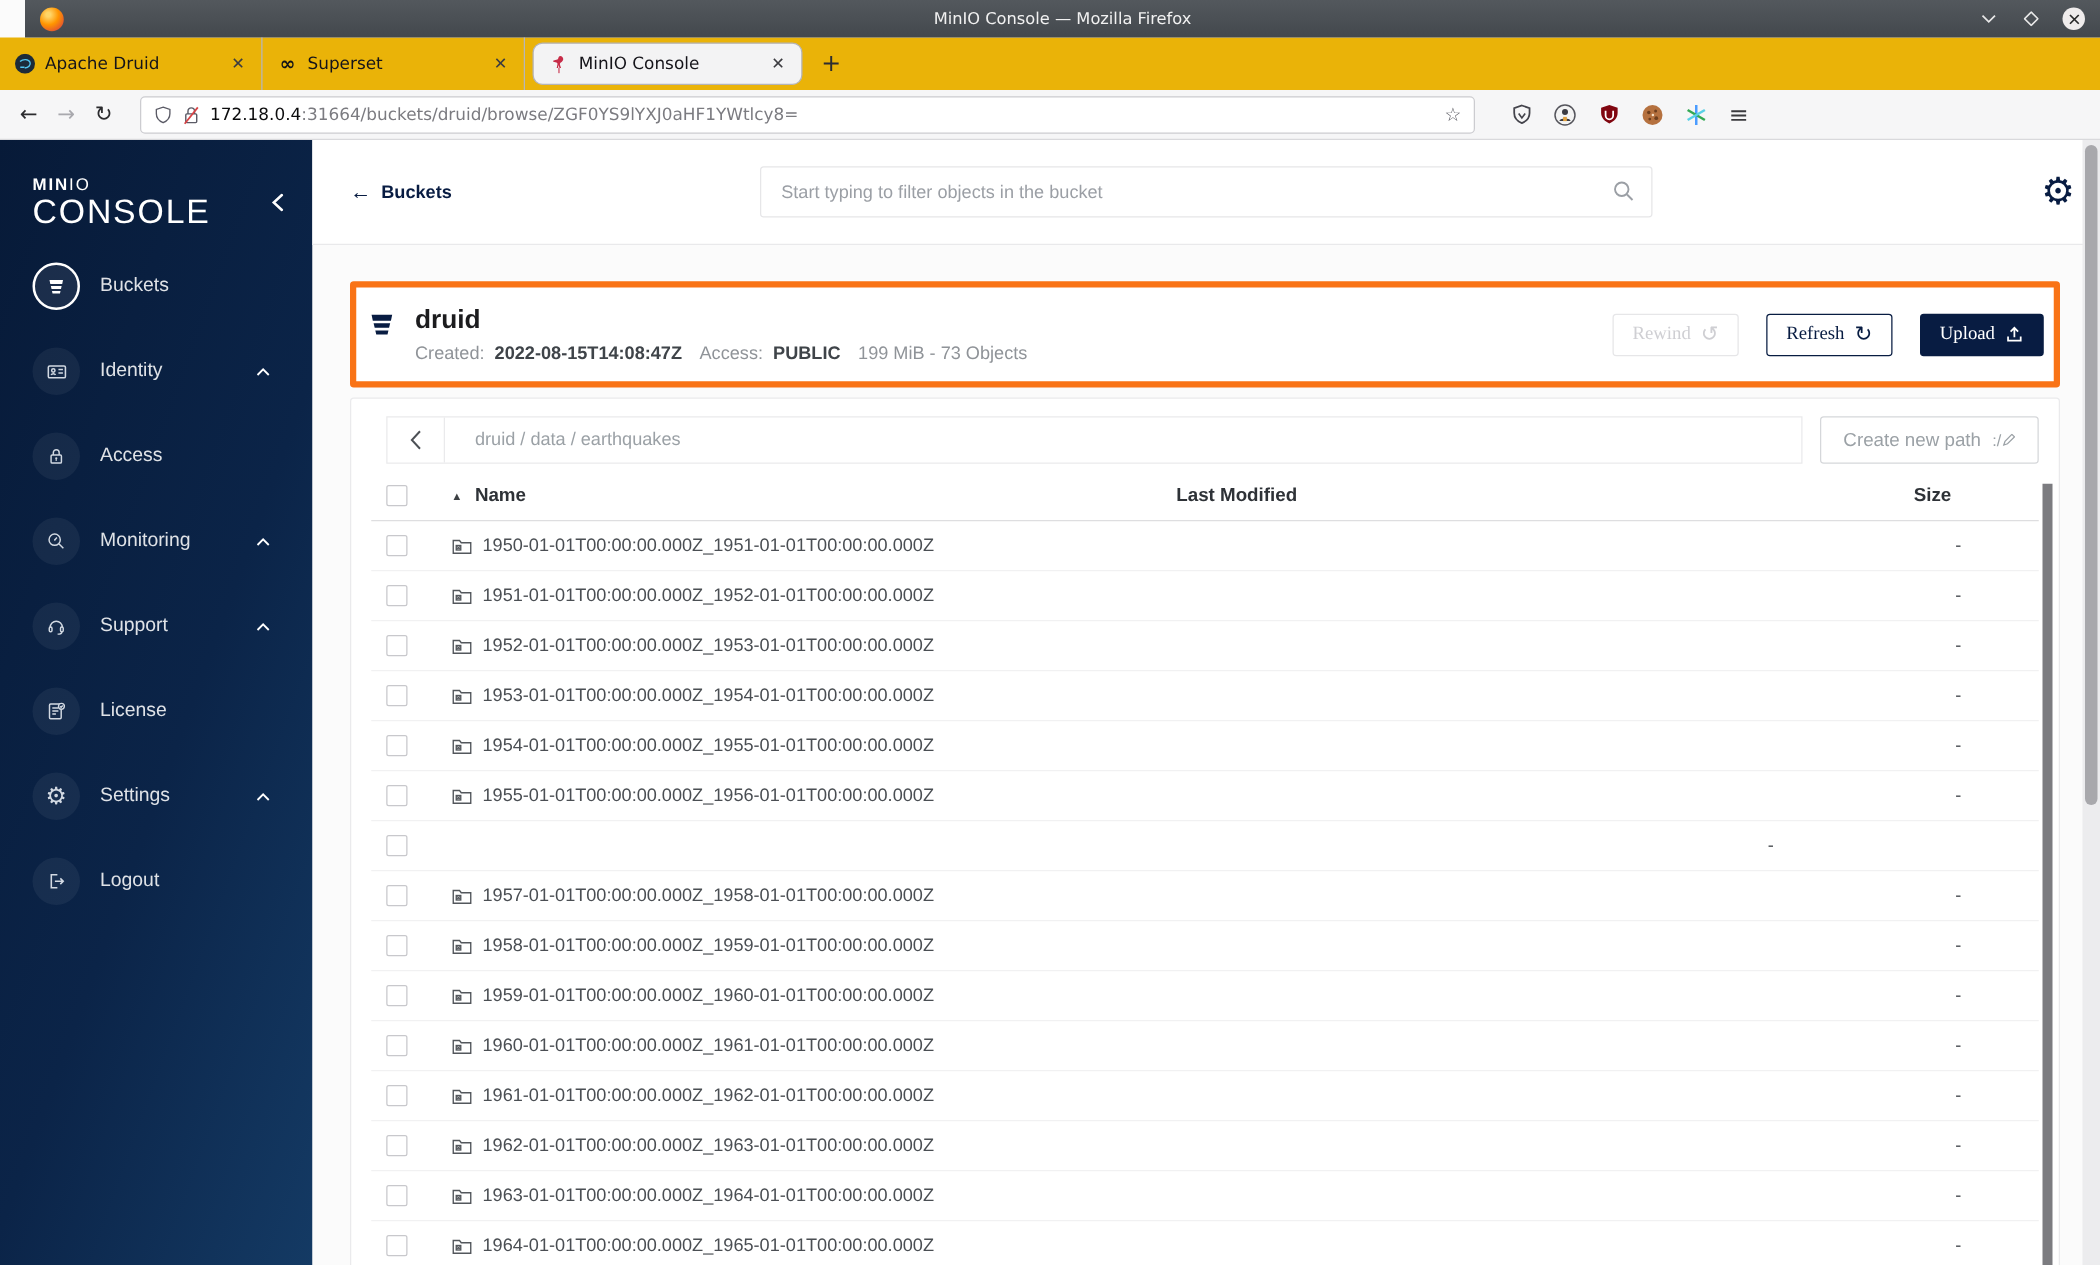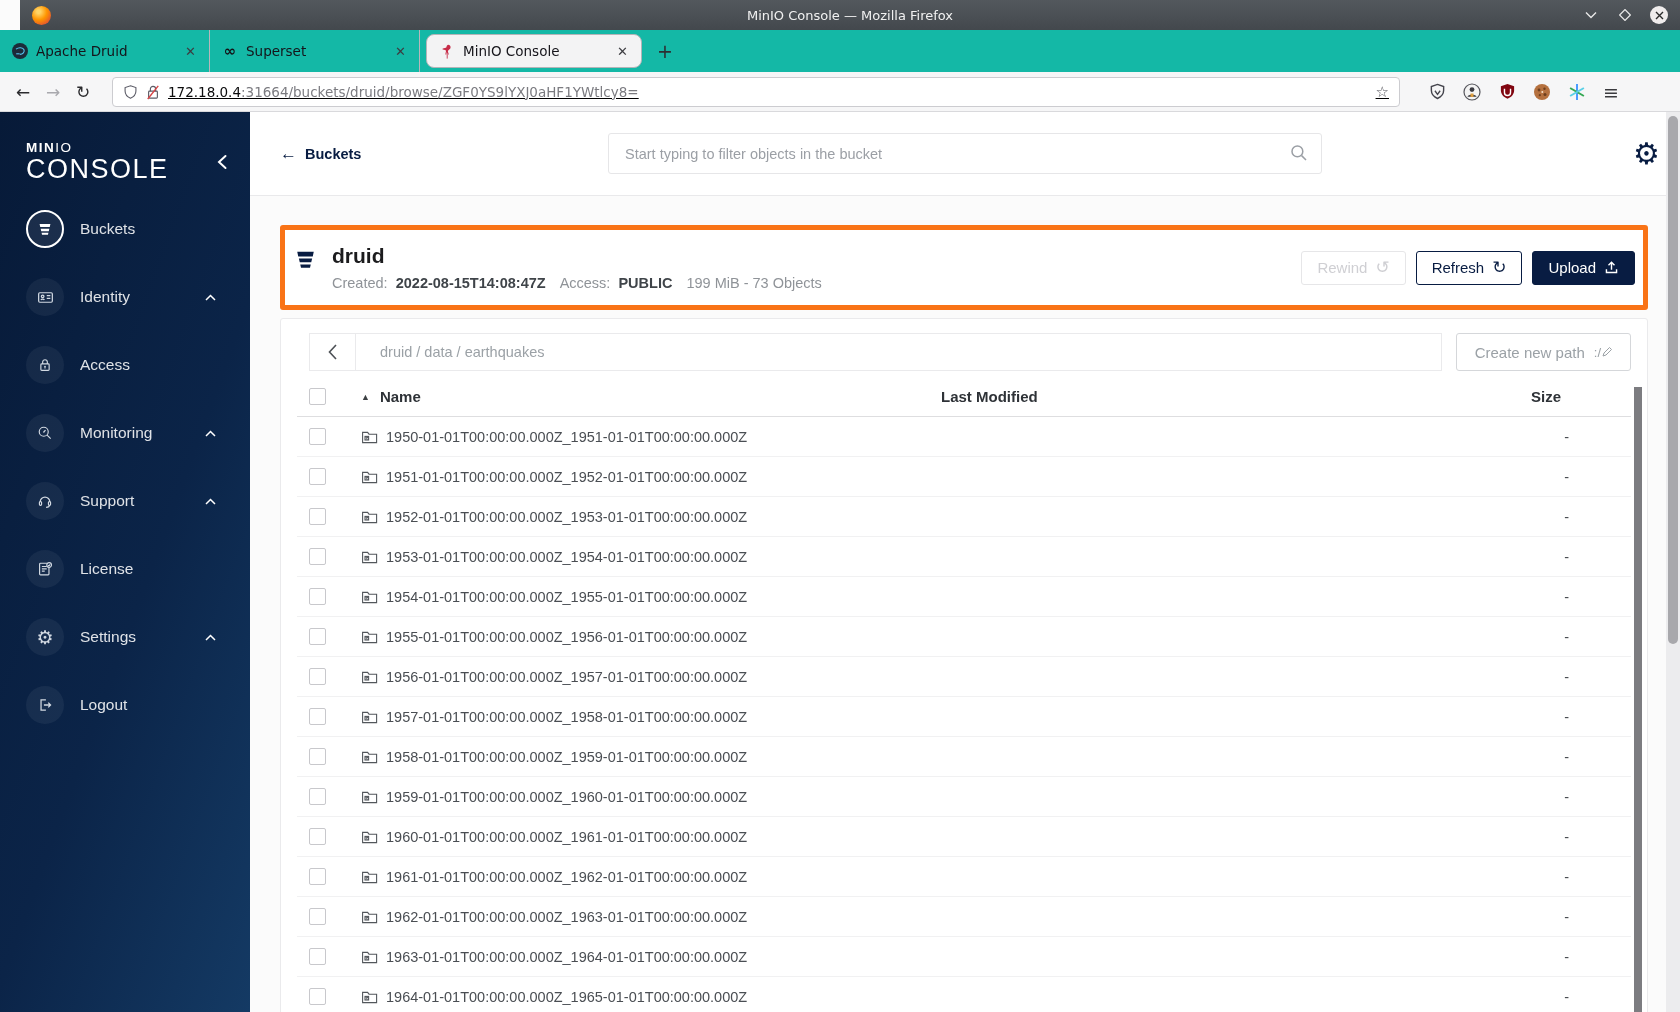--- a/index.html
+++ b/index.html
@@ -10,37 +10,37 @@
   .titlebar { height:30px; background:linear-gradient(#53585d,#43484d); display:flex; align-items:center;
               color:#f1f1f1; font-family:"DejaVu Sans", sans-serif; font-size:13px; position:relative;margin-left:20px; }
   .fx-logo { width:19px; height:19px; margin-left:12px; border-radius:50%;
              background: radial-gradient(circle at 35% 30%, #ffd567 10%, #ff9500 45%, #e4572e 78%, #b5321a); }
   .titlebar .title { position:absolute; left:0; right:0; text-align:center; }
   .win-controls { margin-left:auto; display:flex; align-items:center; gap:16px; padding-right:12px; z-index:2; }
   .wc { width:18px; height:18px; display:flex; align-items:center; justify-content:center; cursor:default; }
   .wc svg { display:block; }
   .wc-close { background:#efecec; border-radius:50%; }
 
-  .tabstrip { height:42px; background:#14b8a6; display:flex; align-items:stretch;
+  .tabstrip { height:42px; background:#eab308; display:flex; align-items:stretch;
               font-family:"DejaVu Sans", sans-serif; font-size:13.5px; color:#15141a; }
   .tab { width:210px; display:flex; align-items:center; gap:8px; padding:0 10px 0 12px; position:relative; }
   .tab .tab-label { flex:1; overflow:hidden; white-space:nowrap; }
   .tab .tab-close { color:#3c3c41; font-size:13px; padding:0 3px; }
   .tab.inactive { border-right:1px solid #b6b6ba; }
   .tab.active { background:#f3f3f4; border:1px solid #b4b4b8; border-radius:8px; margin:4px 6px; width:216px; }
   .newtab { display:flex; align-items:center; justify-content:center; width:34px; font-size:19px; color:#2d2d31; }
   .tab-icon { width:16px; height:16px; flex:0 0 16px; display:flex; align-items:center; justify-content:center; }
   .superset-glyph { font-weight:bold; font-size:15px; color:#141418; line-height:1; }
 
   .navbar { height:40px; background:#f6f6f7; border-bottom:1px solid #d9d9dc; display:flex; align-items:center;
             font-family:"DejaVu Sans", sans-serif; }
   .nav-btn { width:30px; text-align:center; font-size:17px; color:#2b2b2e; }
   .nav-btn.disabled { color:#a9a9ae; }
-  .urlbar { width:1288px; height:30px; margin-left:14px; background:#fff; border:1px solid #ccccd0; border-radius:4px;
-            display:flex; align-items:center; padding:0 10px; font-size:13.5px;text-decoration:underline; }
+  .urlbar { width:1068px; height:30px; margin-left:14px; background:#fff; border:1px solid #ccccd0; border-radius:4px;
+            display:flex; align-items:center; padding:0 10px; font-size:13.5px; }
   .urlbar .sep-icon { display:flex; align-items:center; margin-right:8px; }
   .url-domain { color:#0c0c0d; }
   .url-rest { color:#7b7b80; }
   .urlbar .star { margin-left:auto; color:#55555c; font-size:15px; }
   .ext-icons { display:flex; align-items:center; gap:17px; margin-left:28px; }
   .ext { width:18px; height:18px; display:flex; align-items:center; justify-content:center; }
   .hamburger { font-size:19px; color:#3a3a3e; letter-spacing:0; margin-left:17px; }
 
   
   .app { display:flex; height:900px; }
@@ -76,21 +76,21 @@
 
   .bucket-card { width:1368px; background:#fff; border:5px solid #f97316; border-radius:3px;
                  padding:14px 8px; display:flex; align-items:center; }
   .bucket-ident { display:flex; gap:14px; }
   .bucket-glyph { margin-top:3px; }
   .bucket-name { font-size:21px; font-weight:700; color:#1c1c1e; }
   .bucket-meta { margin-top:7px; font-size:14.5px; color:#8f9398; display:flex; gap:14px; }
   .bucket-meta b { color:#3f4449; font-weight:700; }
   .card-actions { margin-left:auto; display:flex; gap:10px; align-items:center; }
   .btn { height:34px; border-radius:3px; font-size:15px; display:flex; align-items:center; gap:8px;
-         padding:0 15px; background:#fff; font-family:Liberation Sans, sans-serif; cursor:pointer; }
+         padding:0 15px; background:#fff; font-family:Liberation Serif, serif; cursor:pointer;margin-left:12px; }
   .btn-disabled { border:1px solid #e6e6e8; color:#cfcfd3; cursor:default; }
   .btn-outline { border:1px solid #081C42; color:#081C42; }
   .btn-primary { background:#081C42; border:1px solid #081C42; color:#fff; }
   .btn .glyph { font-size:17px; line-height:1; }
 
   .browse-panel { width:1368px; margin-top:8px; background:#fff; border:1px solid #eaeaec; border-radius:3px;
                   padding:14px 16px; position:relative; height:700px; }
   .path-row { display:flex; align-items:center;padding-left:12px; }
   .crumb-box { flex:1; height:38px; border:1px solid #eaeaec; display:flex; align-items:center; }
   .crumb-back { width:46px; height:100%; border-right:1px solid #eaeaec; display:flex; align-items:center; justify-content:center; cursor:pointer; }
@@ -564,30 +564,20 @@
       <span class="row-name">1955-01-01T00:00:00.000Z_1956-01-01T00:00:00.000Z</span>
     </span>
     <span class="row-modified"></span>
     <span class="cell-size row-size">-</span>
   </div>
 
   <div class="trow">
     <span class="cell-check">
                     <input type="checkbox" style="">
                   </span>
-    <span class="cell-name">
-      <span class="folder-ic">
-        <svg width="17" height="16" viewBox="0 0 17 16" stroke="#53575c" stroke-width="1.1" fill="none">
-                        <path d="M1.6 3.4h5l1.4 1.8h7.6v8.4H1.6z"></path>
-                        <rect x="4" y="7.4" width="3.6" height="3.6"></rect>
-                        <path d="M4.7 8.1l2.2 2.2M6.9 8.1l-2.2 2.2"></path>
-                      </svg>
-      </span>
-      <span class="row-name">1956-01-01T00:00:00.000Z_1957-01-01T00:00:00.000Z</span>
-    </span>
     <span class="row-modified"></span>
     <span class="cell-size row-size">-</span>
   </div>
 
   <div class="trow">
     <span class="cell-check">
                     <input type="checkbox" style="">
                   </span>
     <span class="cell-name">
       <span class="folder-ic">

